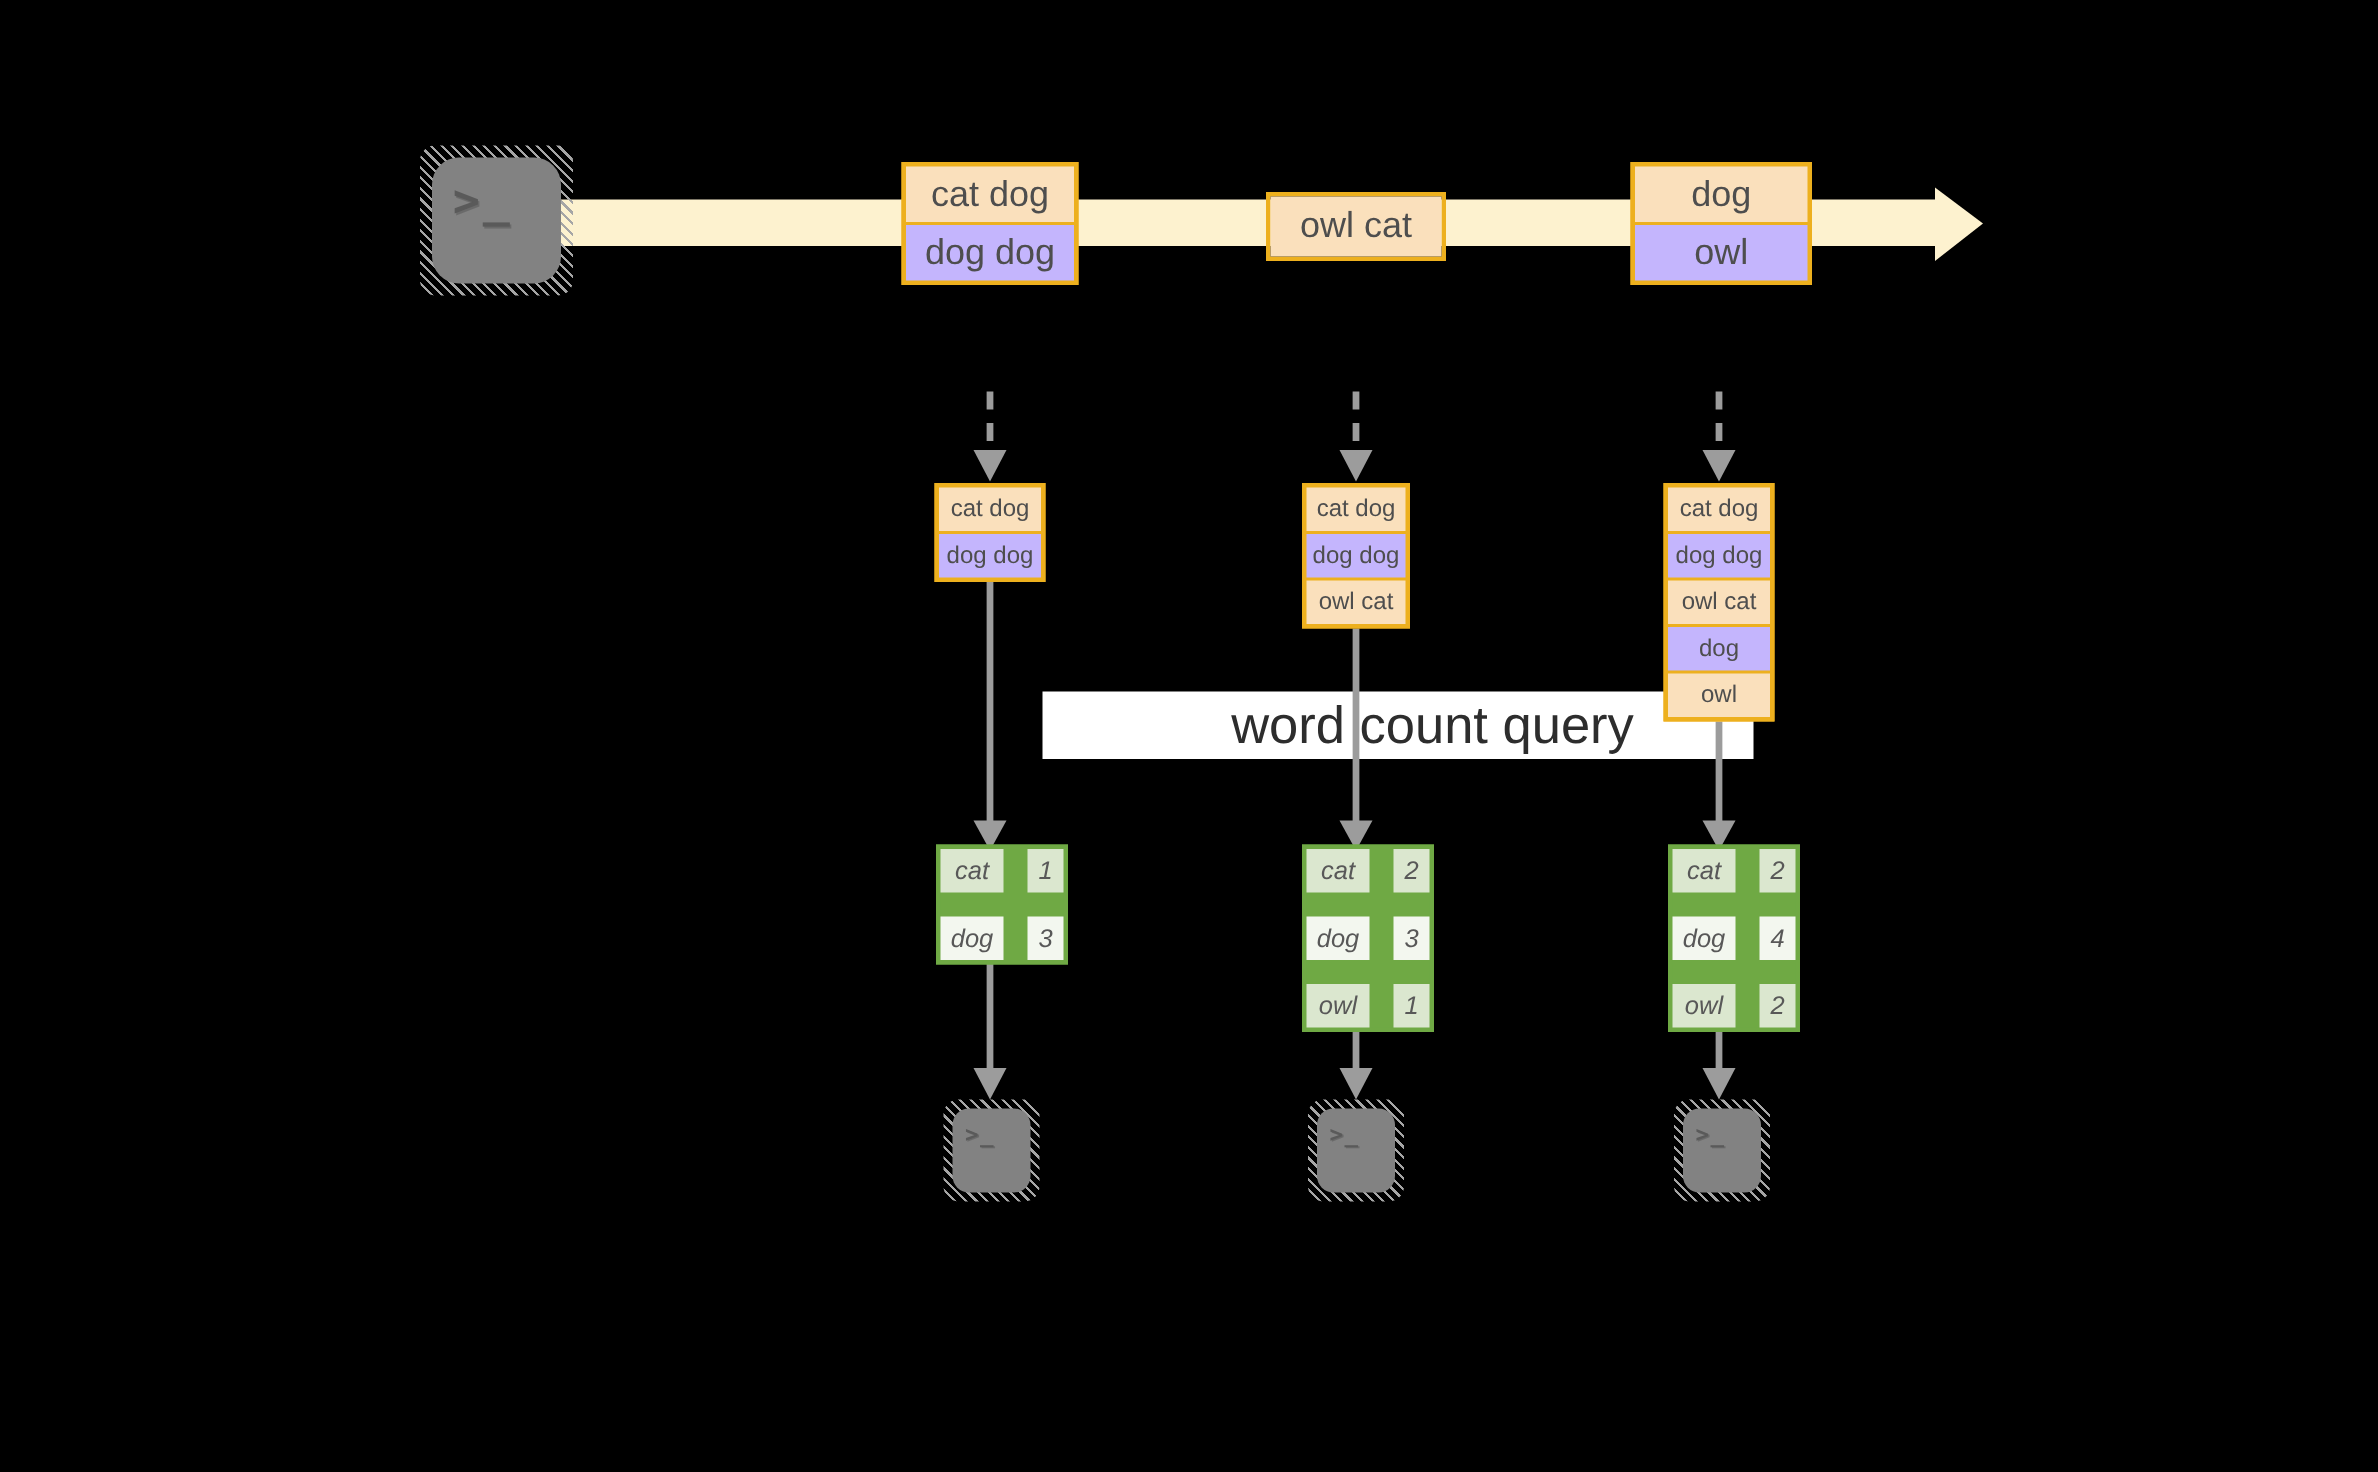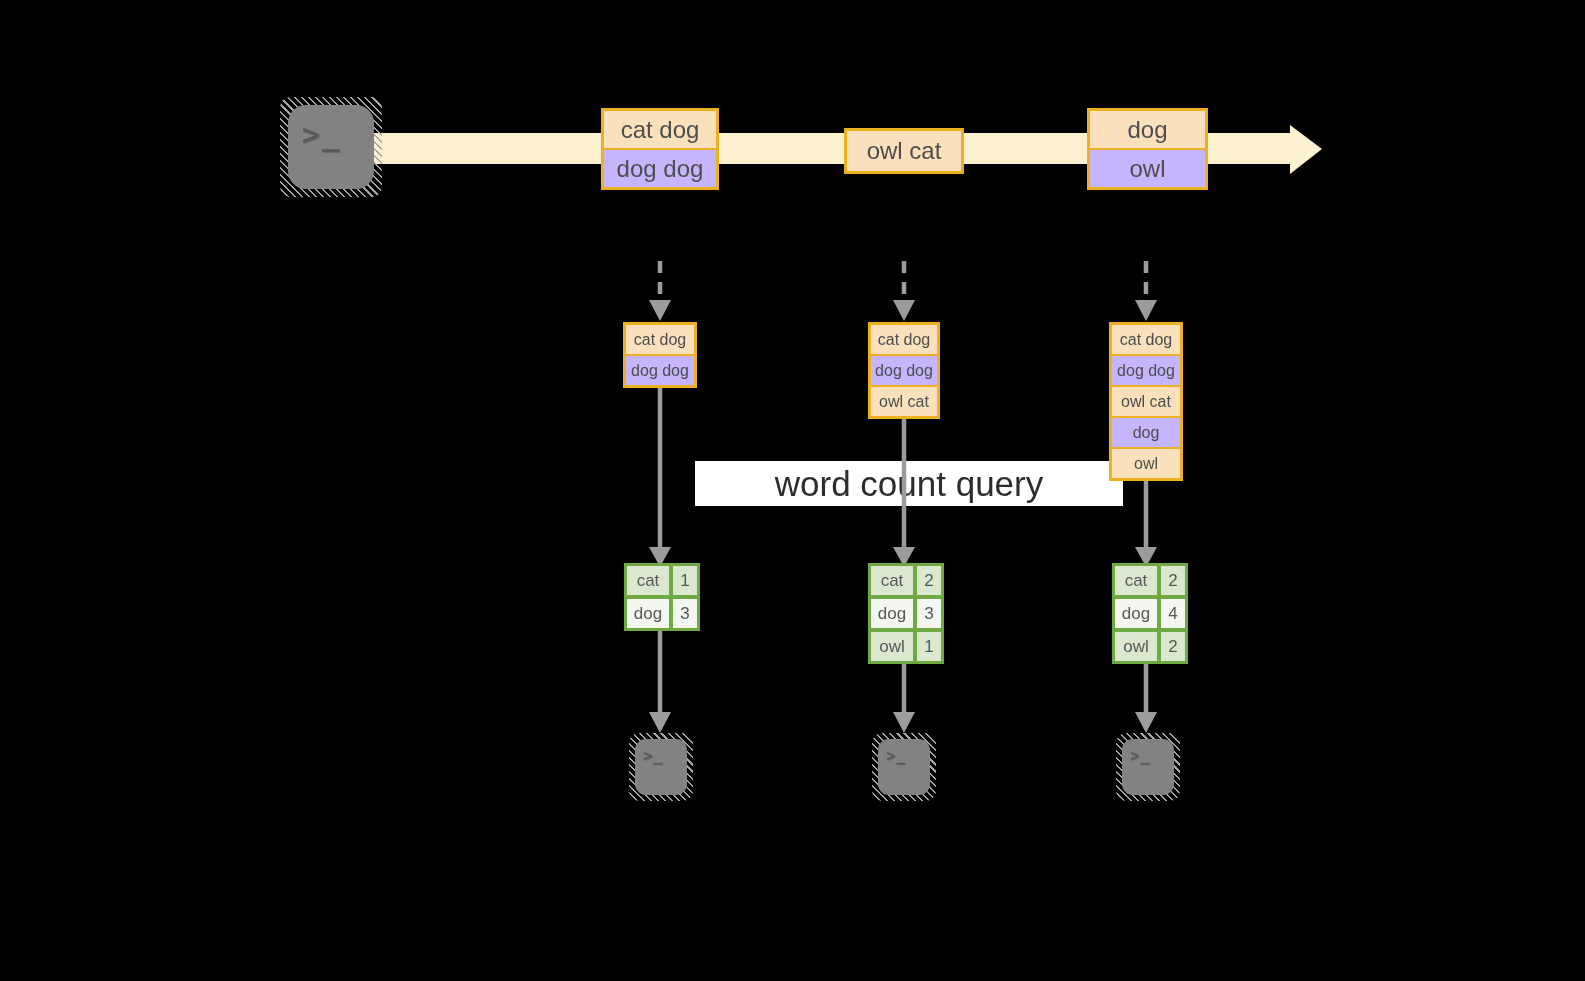--- a/index.html
+++ b/index.html
@@ -64,21 +64,22 @@
   .peach { background: #fae0bc; }
   .cream { background: #c4b5fd; }
 
   
   .gtable {
     box-sizing: border-box;
     border: 3px solid #6fa944;
     background: #6fa944;
     display: grid;
     grid-template-columns: 42px 24px;
-    gap: 4px;
+    gap: 16px;
+    font-style: italic;
   }
   .gtable .gcell {
     height: 29px;
     display: flex;
     align-items: center;
     justify-content: center;
     font-size: 17px;
     color: #585858;
   }
   .sage { background: #dbe7cf; }
@@ -92,21 +93,21 @@
     justify-content: center;
     color: #2d2d2d;
     font-size: 35px;
   }
 </style>
 </head>
 <body>
 
 <div class="canvas">
 
-  <div class="query-band" style="left:695px; top:461px; width:428px; height:45px;">
+  <div class="query-band" style="left:695px; top:461px; width:428px; height:45px;padding-left:46px;">
     <span>word count query</span>
   </div>
 
   <svg class="arrows" width="1585" height="981" viewBox="0 0 1585 981">
 
     <rect x="370" y="133" width="920" height="31" fill="#fdf2cf"></rect>
     <polygon points="1290,125 1322,149 1290,174" fill="#fdf2cf"></polygon>
 
     <g stroke="#9c9c9c" stroke-width="4.5" fill="#9c9c9c">
       <line x1="660" y1="261" x2="660" y2="301" stroke-dasharray="12 9"></line>

